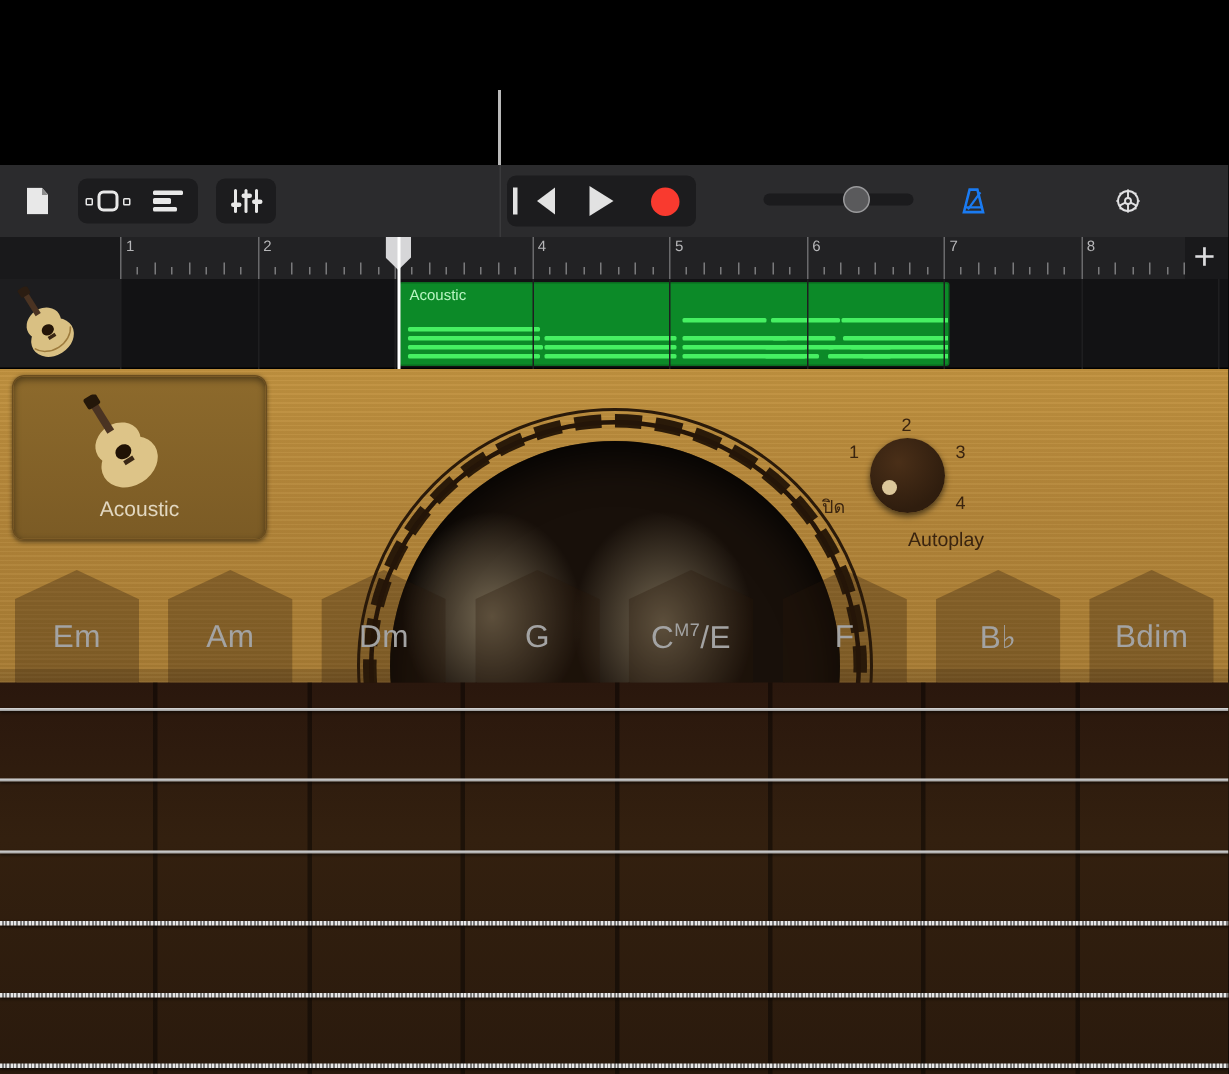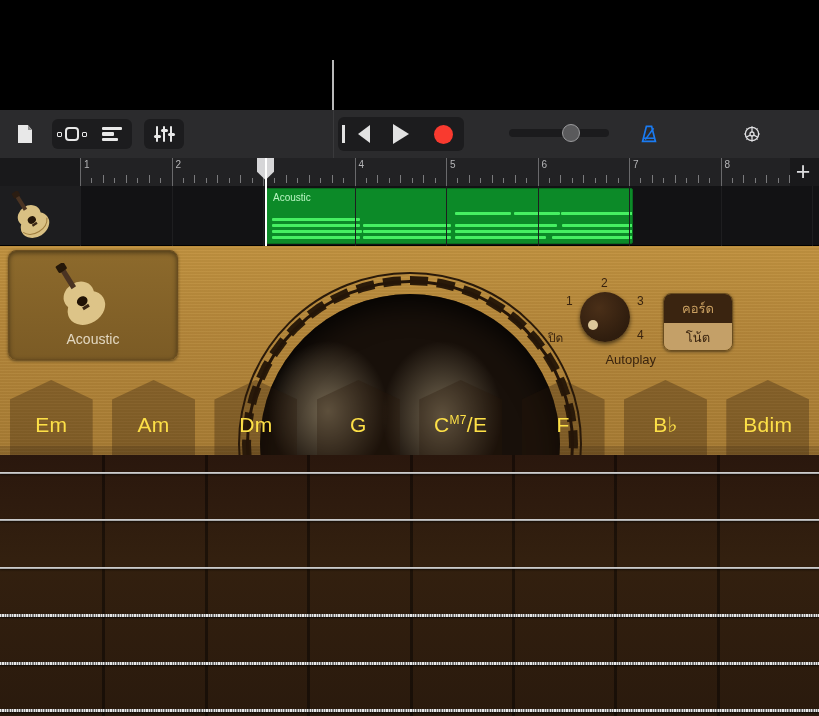--- a/index.html
+++ b/index.html
@@ -147,21 +147,21 @@
   .cn-on { background:#3a2410; color:#caa061; }
   .cn-off { background:#c4a068; color:#3a240f; }
 
   
   .strips { position:absolute; left:0; top:380px; width:819px; height:336px; }
   .strip { position:absolute; top:0; width:83px; height:336px; cursor:pointer; }
   .strip-head { position:absolute; left:0; top:0; width:83px; height:75px;
     background:rgba(40,24,10,.30);
     clip-path:polygon(50% 0, 100% 26%, 100% 100%, 0 100%, 0 26%); }
   .strip-lbl { position:absolute; left:0; top:33px; width:83px; text-align:center;
-    color:#fde047; font-size:21px; letter-spacing:.3px; }
+    color:#a3a3a3; font-size:21px; letter-spacing:.3px; }
   .strip-lbl sup { font-size:12px; vertical-align:super; }
   .strip-body { position:absolute; left:0; top:75px; width:83px; height:261px;
     background:rgba(18,9,4,.20); border-left:1px solid rgba(0,0,0,.35);
     border-right:1px solid rgba(0,0,0,.35); }
 
   
   .fretboard { position:absolute; left:0; top:455px; width:819px; height:261px;
     background:linear-gradient(#2a170d,#33200f 40%,#2a1a0d 100%); }
   .string { position:absolute; left:0; width:819px; }
   .str-plain { height:1.6px; background:linear-gradient(#dcdcdc,#9a9a9a);
@@ -437,24 +437,20 @@
     <span class="knob-lbl" style="left:10px;top:22px;">1</span>
     <span class="knob-lbl" style="left:45px;top:4px;">2</span>
     <span class="knob-lbl" style="left:81px;top:22px;">3</span>
     <span class="knob-lbl" style="left:81px;top:56px;">4</span>
     <div class="knob">
       <div class="knob-dot"></div>
     </div>
     <div class="autoplay-cap">Autoplay</div>
   </div>
 
-  <div class="cn-toggle">
-    <div class="cn-seg cn-on">คอร์ด</div>
-    <div class="cn-seg cn-off">โน้ต</div>
-  </div>
 
   <div class="strips" id="strips">
       <div class="strip" style="left: 9.6875px;">
         <div class="strip-head"></div>
         <div class="strip-lbl">Em</div>
         <div class="strip-body"></div>
       </div>
       <div class="strip" style="left: 112.062px;">
         <div class="strip-head"></div>
         <div class="strip-lbl">Am</div>

